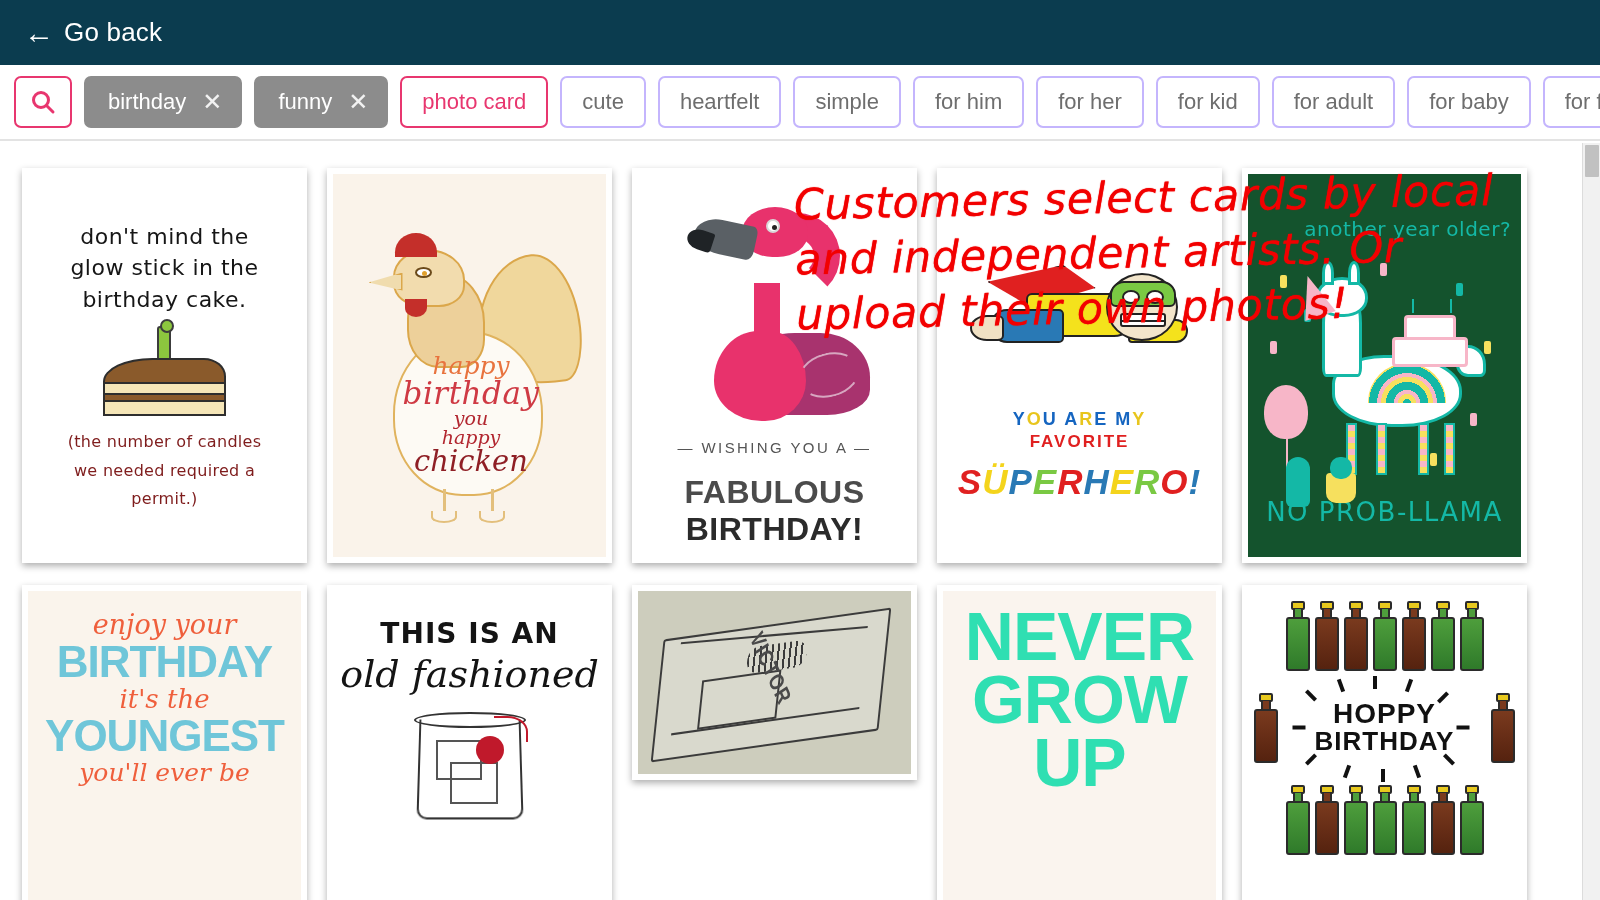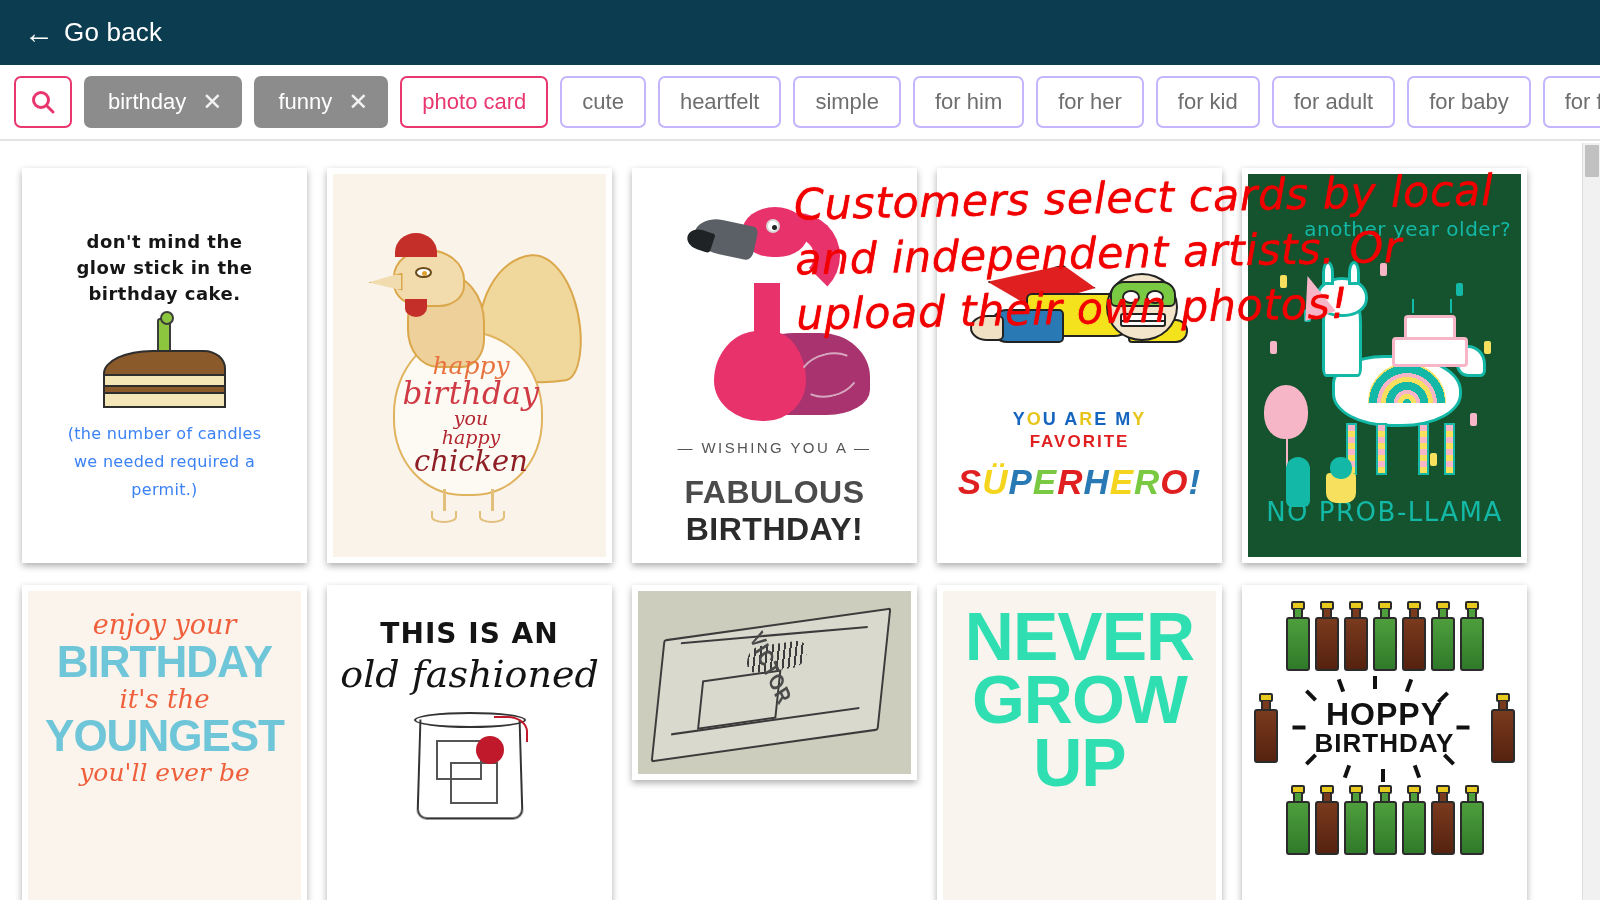--- a/index.html
+++ b/index.html
@@ -99,27 +99,27 @@
     width: 100%; height: 100%;
     position: relative; overflow: hidden;
     display: flex; flex-direction: column;
     align-items: center; justify-content: center;
   }
 
   
   .c1 { background: #fff; padding: 18px 14px; }
   .c1 .l1 {
     font-family: "DejaVu Sans", sans-serif;
-    font-size: 18px; line-height: 1.45; text-align: center;
-    color: #161616; letter-spacing: .5px; font-weight: bold;
+    font-size: 22px; line-height: 1.45; text-align: center;
+    color: #161616; letter-spacing: .5px;
   }
   .c1 .l2 {
     font-family: "DejaVu Sans", sans-serif;
     font-size: 16px; line-height: 1.4; text-align: center;
-    color: #3b82f6; letter-spacing: .3px; margin-top: 6px;
+    color: #7f1d1d; letter-spacing: .3px; margin-top: 6px;
   }
   .cake { width: 135px; height: 95px; position: relative; margin: 10px 0 4px; }
   .cake .stick { position:absolute; left:60px; top:0; width:14px; height:46px; background:#8cc63e; border:2px solid #3c3c3c; border-radius:3px;}
   .cake .stick:after{content:"";position:absolute;left:1px;top:-9px;width:10px;height:10px;border:2px solid #3c3c3c;border-radius:50%;background:#8cc63e;}
   .cake .slice { position:absolute; left:0; top:32px; width:135px; height:63px; }
   .cake .top { position:absolute; left:6px; top:0; width:123px; height:26px; background:#8a5a2b; border:2px solid #2e2e2e; border-radius: 40% 18% 2px 2px / 90% 70% 2px 2px; }
   .cake .layer-a { position:absolute; left:6px; top:24px; width:123px; height:13px; background:#f5e6b8; border:2px solid #2e2e2e;}
   .cake .mid { position:absolute; left:6px; top:35px; width:123px; height:9px; background:#8a5a2b; border:2px solid #2e2e2e;}
   .cake .layer-b { position:absolute; left:6px; top:42px; width:123px; height:16px; background:#f5e6b8; border:2px solid #2e2e2e;}
 
@@ -295,21 +295,21 @@
   
   .c11{background:#fff;justify-content:flex-start;padding-top:8px;}
   .bottlerow{display:flex;gap:5px;justify-content:center;width:100%;}
   .bot{width:24px;height:72px;position:relative;}
   .bot .bd{position:absolute;bottom:0;width:24px;height:54px;border:2px solid #2b2b2b;border-radius:3px;}
   .bot .nk{position:absolute;left:7px;top:10px;width:10px;height:20px;border-left:2px solid #2b2b2b;border-right:2px solid #2b2b2b;}
   .bot .cp{position:absolute;left:5px;top:2px;width:14px;height:9px;background:#e8c91e;border:2px solid #2b2b2b;border-radius:2px;}
   .bot.g .bd{background:linear-gradient(180deg,#4e9e3c,#2f7a2a);} .bot.g .nk{background:#4e9e3c;}
   .bot.b .bd{background:linear-gradient(180deg,#7a3a1e,#55220f);} .bot.b .nk{background:#7a3a1e;}
   .hoppy{position:relative;margin:8px 0;width:180px;height:96px;display:flex;flex-direction:column;align-items:center;justify-content:center;}
-  .hoppy .h1{font-family:"Liberation Sans",sans-serif;font-weight:bold;font-size:32px;color:#111;letter-spacing:1px;line-height:1;}
+  .hoppy .h1{font-family:"Liberation Sans",sans-serif;font-weight:bold;font-size:28px;color:#111;letter-spacing:1px;line-height:1;}
   .hoppy .h2{font-family:"Liberation Sans",sans-serif;font-weight:bold;font-size:26px;color:#111;letter-spacing:1px;line-height:1;}
   .burst i{position:absolute;width:4px;height:13px;background:#111;}
   .midrow{display:flex;align-items:center;justify-content:space-between;width:100%;padding:0 6px;}
 
   
   #annotation {
     position:absolute; left:795px; top:170px; width:720px;
     font-family:"DejaVu Sans", sans-serif;
     font-style: italic;
     font-size:43px; line-height:1.28;

